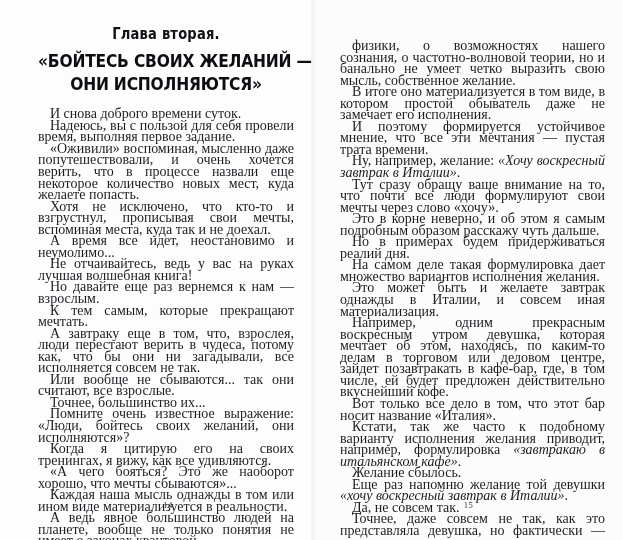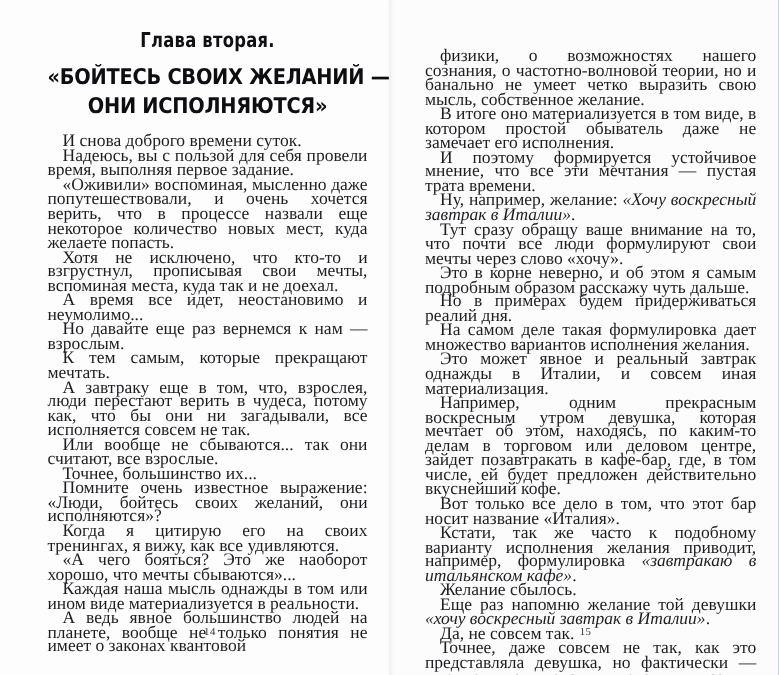--- a/index.html
+++ b/index.html
@@ -135,20 +135,21 @@
         <span class="tl">ОНИ ИСПОЛНЯЮТСЯ»</span>
       </div>
     </div>
 
     <div class="body-col">
       <p>И снова доброго времени суток.</p>
       <p>Надеюсь, вы с пользой для себя провели время, выполняя первое задание.</p>
       <p>«Оживили» воспоминая, мысленно даже попутешествовали, и очень хочется верить, что в процессе назвали еще некоторое количество новых мест, куда желаете попасть.</p>
       <p>Хотя не исключено, что кто-то и взгрустнул, прописывая свои мечты, вспоминая места, куда так и не доехал.</p>
       <p>А время все идет, неостановимо и неумолимо...</p>
+      <p>Не отчаивайтесь, ведь у вас на руках лучшая волшебная книга!</p>
       <p>Но давайте еще раз вернемся к нам — взрослым.</p>
       <p>К тем самым, которые прекращают мечтать.</p>
       <p>А завтраку еще в том, что, взрослея, люди перестают верить в чудеса, потому как, что бы они ни загадывали, все исполняется совсем не так.</p>
       <p>Или вообще не сбываются... так они считают, все взрослые.</p>
       <p>Точнее, большинство их...</p>
       <p>Помните очень известное выражение: «Люди, бойтесь своих желаний, они исполняются»?</p>
       <p>Когда я цитирую его на своих тренингах, я вижу, как все удивляются.</p>
       <p>«А чего бояться? Это же наоборот хорошо, что мечты сбываются»...</p>
       <p>Каждая наша мысль однажды в том или ином виде материализуется в реальности.</p>
       <p>А ведь явное большинство людей на планете, вообще не только понятия не имеет о законах квантовой</p>
@@ -161,21 +162,21 @@
 
     <div class="body-col">
       <p>физики, о возможностях нашего сознания, о частотно-волновой теории, но и банально не умеет четко выразить свою мысль, собственное желание.</p>
       <p>В итоге оно материализуется в том виде, в котором простой обыватель даже не замечает его исполнения.</p>
       <p>И поэтому формируется устойчивое мнение, что все эти мечтания — пустая трата времени.</p>
       <p>Ну, например, желание: <i>«Хочу воскресный завтрак в Италии»</i>.</p>
       <p>Тут сразу обращу ваше внимание на то, что почти все люди формулируют свои мечты через слово «хочу».</p>
       <p>Это в корне неверно, и об этом я самым подробным образом расскажу чуть дальше.</p>
       <p>Но в примерах будем придерживаться реалий дня.</p>
       <p>На самом деле такая формулировка дает множество вариантов исполнения желания.</p>
-      <p>Это может явное и реальный завтрак однажды в Италии, и совсем иная материализация.</p>
+      <p>Это может быть и желаете завтрак однажды в Италии, и совсем иная материализация.</p>
       <p>Например, одним прекрасным воскресным утром девушка, которая мечтает об этом, находясь, по каким-то делам в торговом или деловом центре, зайдет позавтракать в кафе-бар, где, в том числе, ей будет предложен действительно вкуснейший кофе.</p>
       <p>Вот только все дело в том, что этот бар носит название «Италия».</p>
       <p>Кстати, так же часто к подобному варианту исполнения желания приводит, например, формулировка <i>«завтракаю в итальянском кафе»</i>.</p>
       <p>Желание сбылось.</p>
       <p>Еще раз напомню желание той девушки <i>«хочу воскресный завтрак в Италии»</i>.</p>
       <p>Да, не совсем так.</p>
       <p>Точнее, даже совсем не так, как это представляла девушка, но фактически — именно по тексту желания все и получилось...</p>
     </div>
 
     <div class="folio">15</div>

